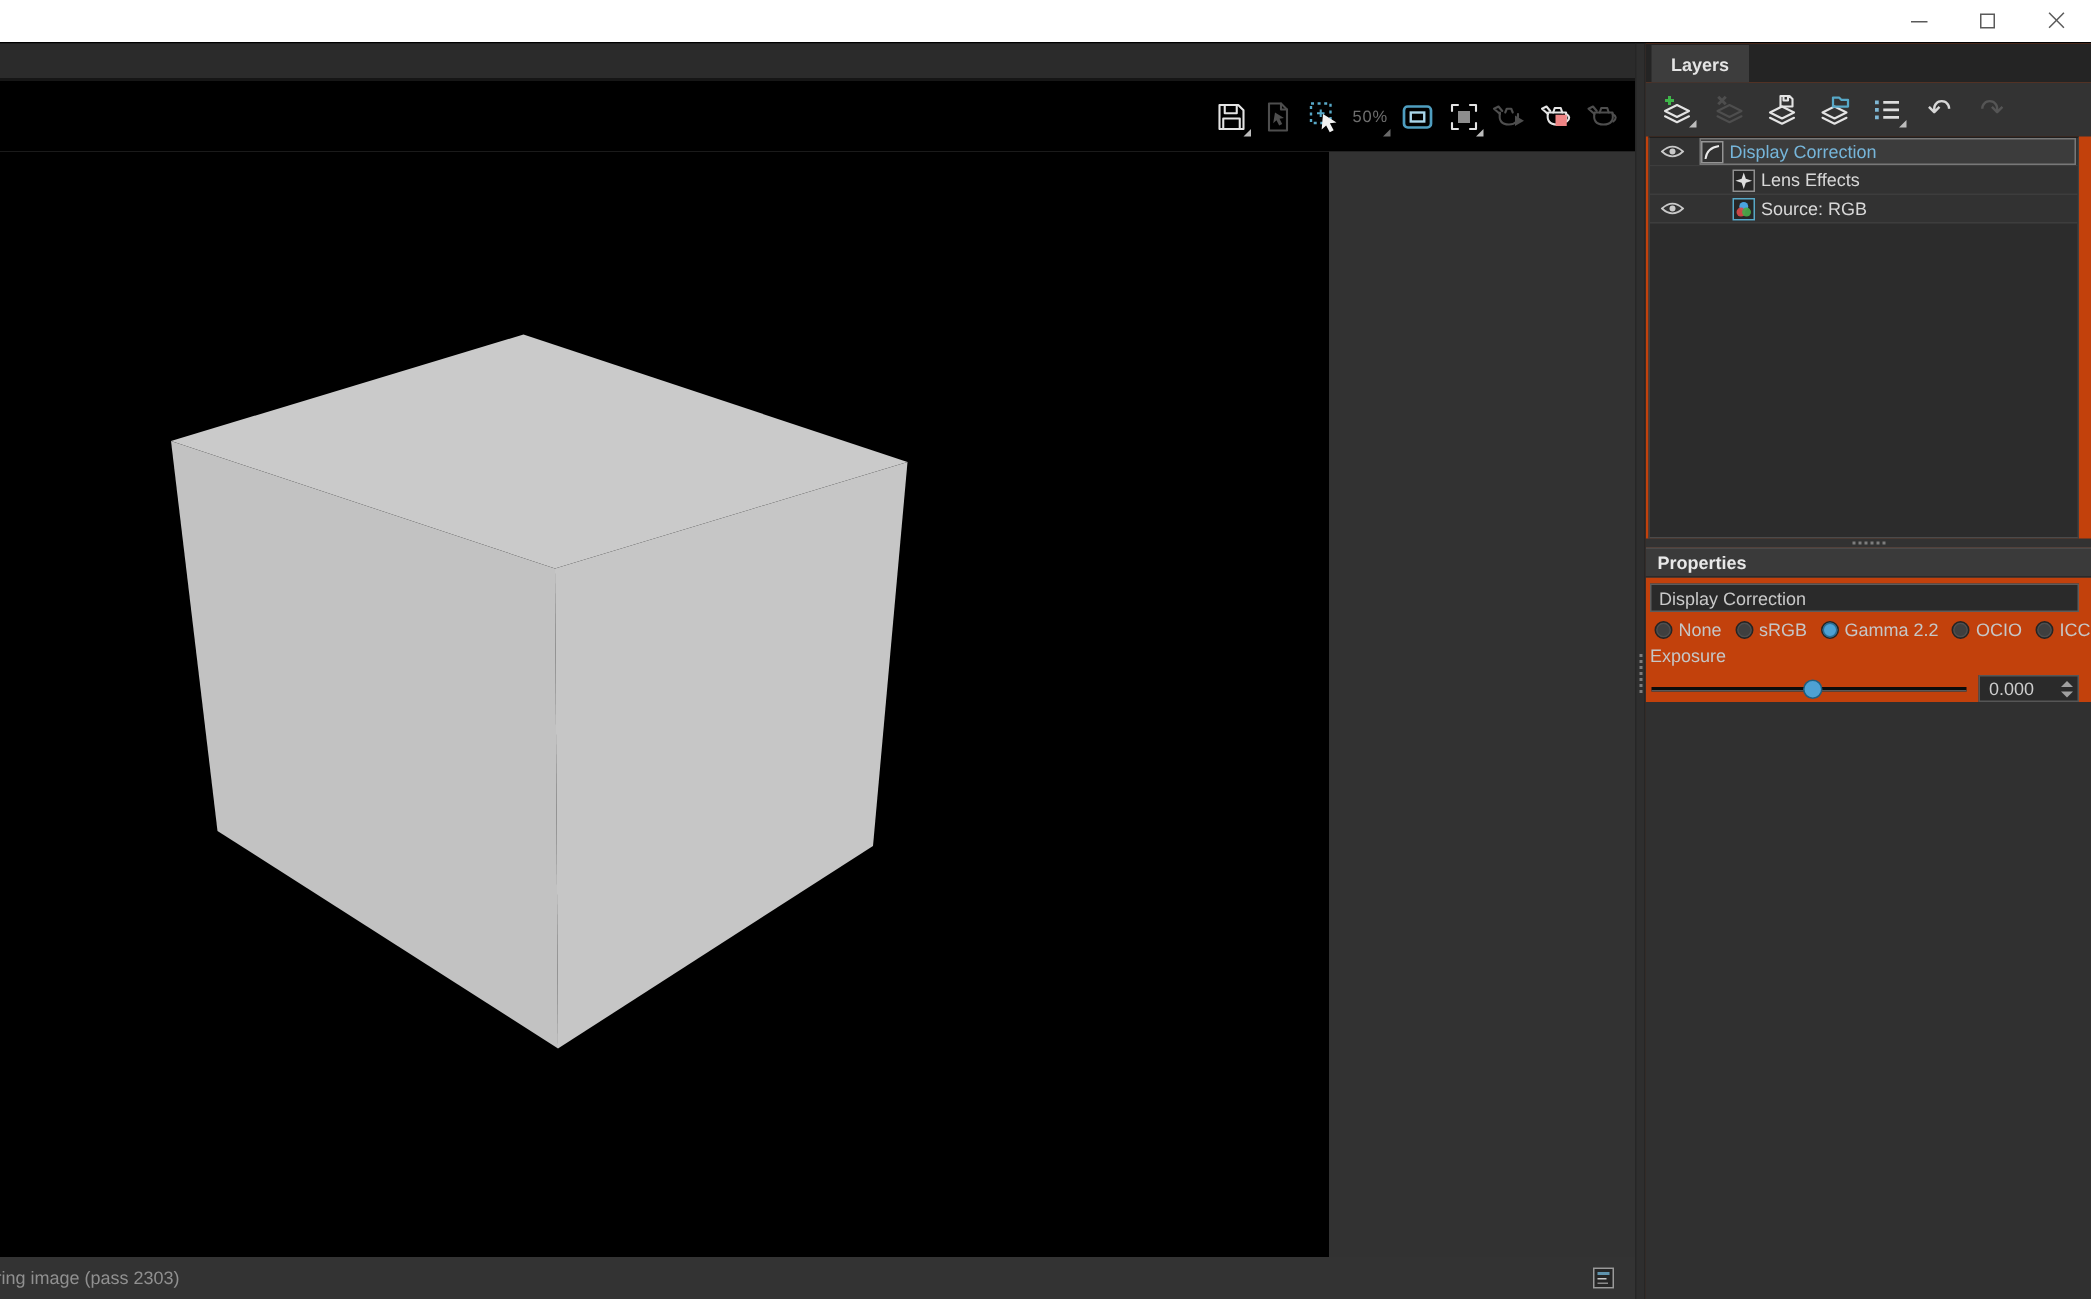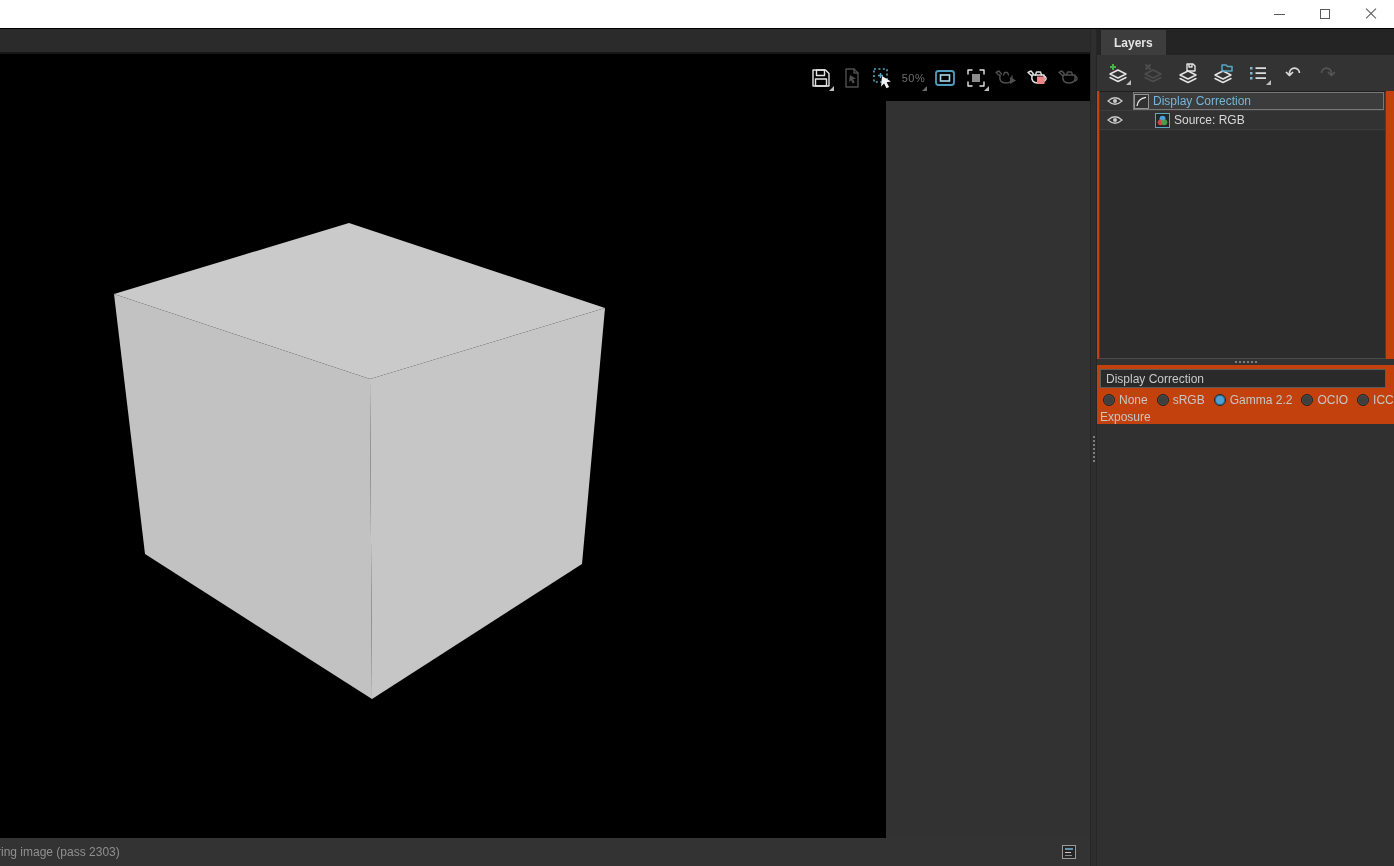--- a/index.html
+++ b/index.html
@@ -268,20 +268,29 @@
             </svg>
           </div>
           <span class="rowicon ind-root">
             <svg width="13" height="13" viewBox="0 0 13 13">
                 <path d="M2 11 Q2.8 3.5 11 2.3" stroke="#e8e8e8" stroke-width="1.3" fill="none"></path>
               </svg>
           </span>
           <span class="rlabel">Display Correction</span>
         </div>
 
+        <div class="trow">
+          <div class="eyecell"></div>
+          <span class="rowicon ind-child">
+            <svg width="13" height="13" viewBox="0 0 14 14">
+                <path d="M7 1 L8.5 5.5 L13 7 L8.5 8.5 L7 13 L5.5 8.5 L1 7 L5.5 5.5 Z" fill="#dddddd"></path>
+              </svg>
+          </span>
+          <span class="rlabel">Lens Effects</span>
+        </div>
 
 
         <div class="trow">
           <div class="eyecell">
             <svg width="16" height="10" viewBox="0 0 16 10">
               <path d="M1 5 Q8 -1.5 15 5 Q8 11.5 1 5 Z" fill="none" stroke="#c9c9c9" stroke-width="1.2"></path>
               <circle cx="8" cy="5" r="2" fill="#c9c9c9"></circle>
             </svg>
           </div>
           <span class="rowicon teal ind-child">
@@ -300,20 +309,21 @@
         <div class="hgrip">
           <i></i>
             <i></i>
             <i></i>
             <i></i>
             <i></i>
             <i></i>
         </div>
       </div>
 
+      <div class="props-header">Properties</div>
 
       <div class="name-field">Display Correction</div>
 
       <div class="radio-row">
         <div class="radio">
           <span class="rdot"></span>
           <span>None</span>
         </div>
         <div class="radio">
           <span class="rdot"></span>
@@ -328,18 +338,30 @@
           <span>OCIO</span>
         </div>
         <div class="radio">
           <span class="rdot"></span>
           <span>ICC</span>
         </div>
       </div>
 
       <div class="exposure-label">Exposure</div>
 
+      <div class="slider-row">
+        <div class="slider-track">
+          <div class="slider-handle"></div>
+        </div>
+        <div class="spin-box">
+          <span class="spin-val">0.000</span>
+          <div class="spin-arrows">
+            <span class="arr-up"></span>
+            <span class="arr-dn"></span>
+          </div>
+        </div>
+      </div>
 
       <div class="side-fill"></div>
 
     </div>
   </div>
 </div>
 
 </body></html>

